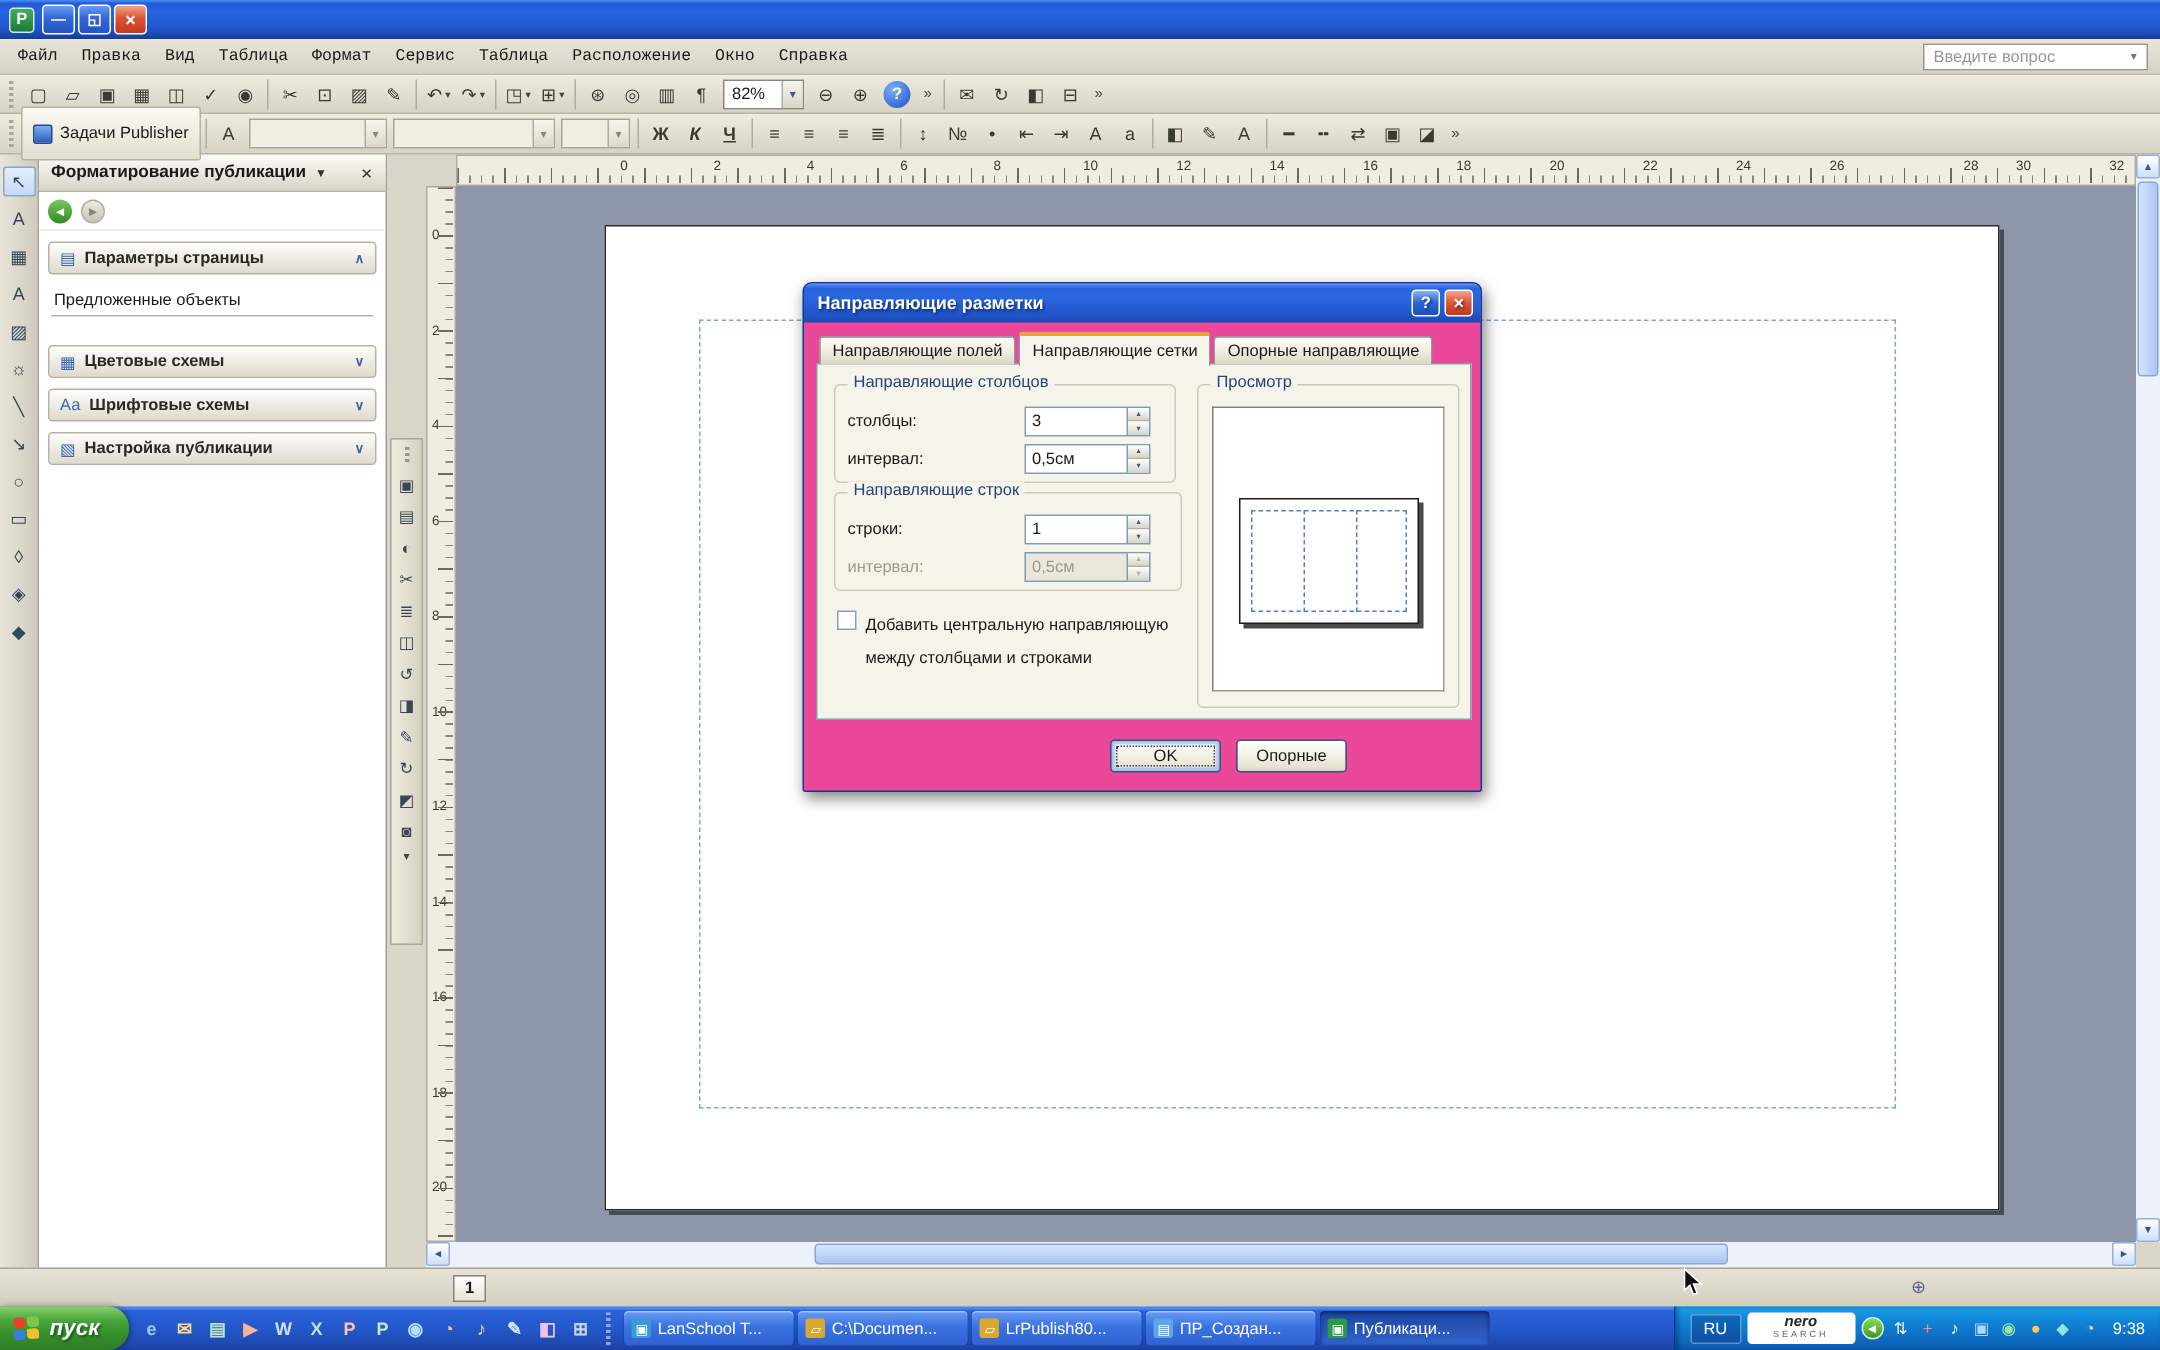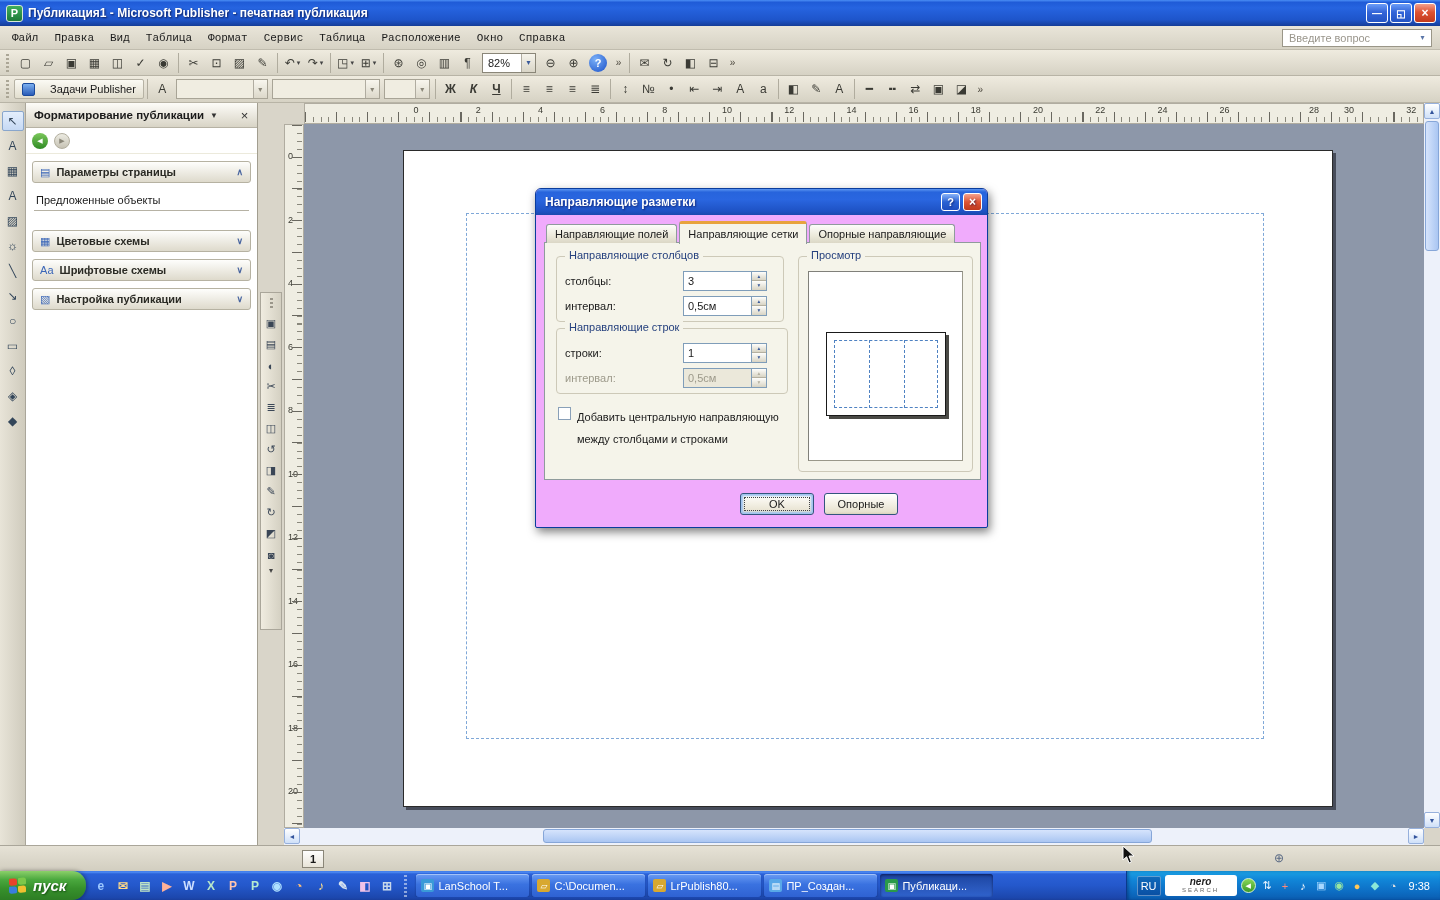--- a/index.html
+++ b/index.html
@@ -29,21 +29,21 @@
 .tb2{top:76px;height:27px;}
 .tbgrip{width:3px;height:18px;margin:0 5px 0 2px;background:repeating-linear-gradient(180deg,#aba696 0 2px,transparent 2px 4px);flex:none;}
 .ilist{display:inline-flex;align-items:center;}
 .tbtn{min-width:23px;height:22px;display:inline-flex;align-items:center;justify-content:center;color:#3a3a34;font-size:12px;padding:0 2px;position:relative;}
 .tbtn.dropdown::after{content:"▾";font-size:7px;margin-left:2px;color:#444;}
 .tsep{width:1px;height:20px;background:#b0ac9e;margin:0 3px;flex:none;}
 .zoombox{width:54px;height:20px;background:#fff;border:1px solid #8a8678;display:inline-flex;align-items:center;padding-left:5px;margin:0 3px;}
 .zoombox .ca{margin-left:auto;width:14px;height:100%;background:linear-gradient(#f6f4ec,#d9d5c7);border-left:1px solid #b0aca0;color:#3a5a9a;font-size:8px;display:flex;align-items:center;justify-content:center;}
 .helpbtn{width:18px;height:18px;border-radius:50%;background:radial-gradient(circle at 35% 30%,#7ab0f8,#1a50c8);color:#fff;font-weight:bold;font-size:11px;display:inline-flex;align-items:center;justify-content:center;margin:0 4px;}
 .tbopt{width:15px;height:22px;display:inline-flex;align-items:center;justify-content:center;color:#4a463c;font-size:10px;}
-.tasksbtn{height:20px;display:inline-flex;align-items:center;gap:15px;padding:0 7px;border:1px solid #b6b2a4;border-radius:2px;background:linear-gradient(#fbfaf4,#e2dece);}
+.tasksbtn{height:36px;display:inline-flex;align-items:center;gap:5px;padding:0 7px;border:1px solid #b6b2a4;border-radius:2px;background:linear-gradient(#fbfaf4,#e2dece);}
 .ticonsq{width:13px;height:13px;border-radius:2px;background:linear-gradient(#7cb0f0,#2a5cb8);border:1px solid #1a4a9c;}
 .combo{height:20px;background:#f0ede1;border:1px solid #a8a496;display:inline-flex;align-items:center;margin:0 2px;}
 .combo .ca{margin-left:auto;width:14px;height:100%;border-left:1px solid #b0aca0;background:linear-gradient(#f8f6ee,#dcd8ca);color:#8a8678;font-size:8px;display:flex;align-items:center;justify-content:center;}
 .combo.c-style{width:92px;}.combo.c-font{width:108px;}.combo.c-size{width:46px;}
 .tbtn.bold .g{font-weight:bold;}
 .tbtn.italic .g{font-style:italic;font-weight:bold;}
 .tbtn.underl .g{text-decoration:underline;font-weight:bold;}
 
 
 .toolbox{position:absolute;left:0;top:103px;width:26px;bottom:55px;background:linear-gradient(90deg,#e8e4d8,#cfcbbd);border-right:1px solid #aaa69a;display:flex;flex-direction:column;align-items:center;padding-top:8px;gap:5px;z-index:5;}
@@ -101,21 +101,21 @@
 .hscroll .left{left:0;top:0;}.hscroll .right{right:0;top:0;}
 .hthumb{position:absolute;left:259px;top:1px;width:609px;height:14px;background:linear-gradient(180deg,#d6e4fc,#aac6f2);border:1px solid #86a6d8;border-radius:3px;}
 .corner{position:absolute;left:1424px;top:828px;width:16px;height:17px;background:#d9d5c9;z-index:3;}
 
 
 .pager{position:absolute;left:0;top:845px;width:1440px;height:26px;background:linear-gradient(#e6e2d6,#d2cec0);border-top:1px solid #aaa69a;z-index:10;}
 .pagebtn{position:absolute;left:302px;top:4px;width:22px;height:18px;background:linear-gradient(#fefefe,#e8e4d8);border:1px solid #8a8678;display:flex;align-items:center;justify-content:center;font-weight:bold;}
 .posicon{position:absolute;left:1274px;top:5px;color:#5a6a84;font-size:12px;}
 
 
-.dialog{position:absolute;left:535px;top:188px;width:453px;height:340px;background:#f0abfc;border:1px solid #0a3c9c;border-radius:6px 6px 2px 2px;box-shadow:2px 4px 10px rgba(0,0,0,.5);z-index:50;}
+.dialog{position:absolute;left:535px;top:188px;width:453px;height:340px;background:#ec4899;border:1px solid #0a3c9c;border-radius:6px 6px 2px 2px;box-shadow:2px 4px 10px rgba(0,0,0,.5);z-index:50;}
 .dlg-title{position:absolute;left:0;top:0;right:0;height:26px;border-radius:5px 5px 0 0;display:flex;align-items:center;padding:0 5px 0 9px;color:#fff;font-weight:bold;font-size:12px;text-shadow:1px 1px 2px rgba(0,0,60,.6);
  background:linear-gradient(180deg,#5c96f2 0%,#2764dc 12%,#2a66e0 40%,#1e52c4 85%,#1a48ae 100%);}
 .dlg-btns{margin-left:auto;display:flex;gap:3px;}
 .dlg-b{width:19px;height:18px;border-radius:3px;border:1px solid #fff;display:flex;align-items:center;justify-content:center;color:#fff;font-weight:bold;font-size:11px;background:linear-gradient(180deg,#88b2f8,#2a62d4 50%,#1e4ec0);}
 .dlg-b.close{background:linear-gradient(180deg,#f4a28e,#dd5434 50%,#c03a1e);font-size:12px;}
 .dlg-tabs{position:absolute;left:10px;top:33px;display:flex;align-items:flex-end;height:21px;z-index:2;}
 .dtab{height:19px;padding:0 8px;display:flex;align-items:center;background:linear-gradient(#fdfdfa,#ece9da 60%,#dbd7c6);border:1px solid #8f9b9c;border-bottom:none;border-radius:3px 3px 0 0;margin-right:2px;}
 .dtab.active{height:23px;background:#f5f4ea;border-top:3px solid #e8a33d;position:relative;top:1px;}
 .dlg-page{position:absolute;left:8px;top:53px;width:437px;height:238px;background:#f5f4ea;border:1px solid #8f9b9c;}
 .grp{position:absolute;border:1px solid #cdc9b8;border-radius:4px;}
@@ -164,35 +164,34 @@
 .ql{width:21px;height:21px;display:flex;align-items:center;justify-content:center;font-size:12px;font-weight:bold;}
 .qldiv{width:3px;height:22px;margin:0 3px;background:repeating-linear-gradient(180deg,rgba(255,255,255,.5) 0 2px,transparent 2px 4px);}
 .tasks{flex:1;display:flex;align-items:center;gap:3px;padding:0 6px;overflow:hidden;}
 .taskbtn{width:113px;height:23px;border-radius:3px;display:flex;align-items:center;gap:4px;padding:0 5px;color:#fff;flex:none;
  background:linear-gradient(180deg,#6a9cf4,#3a72e0 45%,#2f62d2);box-shadow:inset 0 1px 0 rgba(255,255,255,.4),0 1px 2px rgba(0,0,20,.3);}
 .taskbtn.active{background:linear-gradient(180deg,#1c44a0,#2a58bc 60%,#2f62cc);box-shadow:inset 0 1px 3px rgba(0,0,40,.6);}
 .taskbtn .ticon{width:13px;height:13px;border-radius:2px;flex:none;display:flex;align-items:center;justify-content:center;font-size:9px;color:#fff;}
 .taskbtn .tlabel{white-space:nowrap;overflow:hidden;font-size:11px;}
 .tray{height:29px;display:flex;align-items:center;gap:4px;padding:0 10px;color:#fff;flex:none;
  background:linear-gradient(180deg,#1ba1e4 0%,#1186d8 30%,#0d6ec4 70%,#0a5cb0 100%);border-left:1px solid #0a3a8c;box-shadow:inset 2px 0 3px rgba(0,0,60,.3);}
-.lang{width:24px;height:20px;display:flex;align-items:center;justify-content:center;background:rgba(10,40,120,.35);border:1px solid rgba(255,255,255,.35);border-radius:2px;}
+.lang{width:34px;height:20px;display:flex;align-items:center;justify-content:center;background:rgba(10,40,120,.35);border:1px solid rgba(255,255,255,.35);border-radius:2px;}
 .nero{width:72px;height:21px;background:#fff;border-radius:3px;display:flex;flex-direction:column;align-items:center;justify-content:center;line-height:9px;color:#222;}
 .nero b{font-size:10px;font-style:italic;}
 .nero i{font-size:6px;letter-spacing:2px;color:#666;}
 .chevbtn{width:15px;height:15px;border-radius:50%;background:linear-gradient(#8ad85a,#3a9a28);display:flex;align-items:center;justify-content:center;font-size:7px;color:#fff;border:1px solid #d8f0d0;}
 .trayicons{display:flex;align-items:center;gap:3px;}
 .tico{width:15px;height:15px;display:flex;align-items:center;justify-content:center;font-size:11px;}
 .clock{margin-left:4px;}
 </style>
 </head>
 <body>
 
 <div class="titlebar">
   <span class="appicon">P</span>
-  <span class="wtitle">Публикация1 - Microsoft Publisher - печатная публикация</span>
   <span class="winbtns">
     <span class="winbtn">—</span>
     <span class="winbtn">◱</span>
     <span class="winbtn close">×</span>
   </span>
 </div>
 
 <div class="menubar">
   <span class="menus">
 

